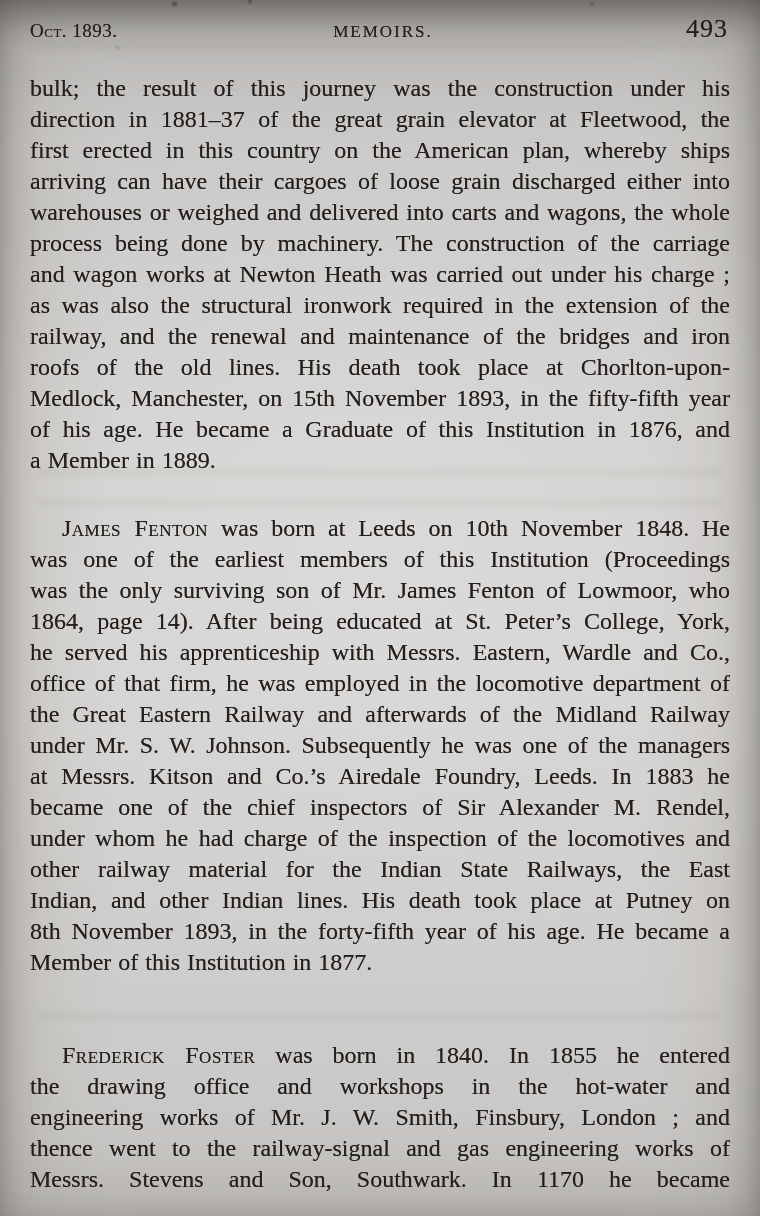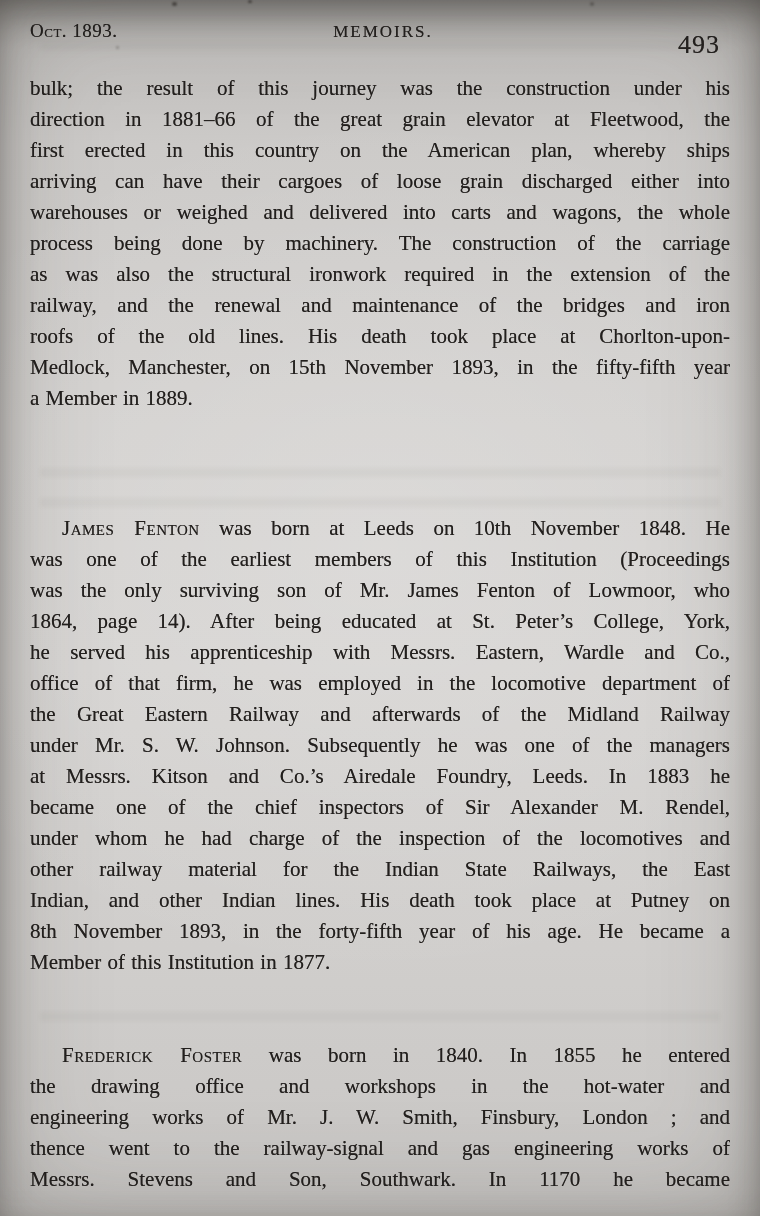--- a/index.html
+++ b/index.html
@@ -28,29 +28,29 @@
   .header { position: absolute; top: 14px; left: 30px; right: 24px; height: 34px; }
   .issue-date {
     position: absolute; left: 0; top: 6px;
     font-variant: small-caps; font-size: 19px; letter-spacing: 0.5px; text-align: center;
   }
   .running-title {
     position: absolute; left: 0; right: 0; top: 8px;
     text-align: center; font-weight: normal; font-size: 17px; letter-spacing: 2px;
   }
   .page-number {
-    position: absolute; right: 16px; top: 0;
-    font-size: 26px; letter-spacing: 1px; margin-top: 16px;
+    position: absolute; right: 8px; top: 0;
+    font-size: 26px; letter-spacing: 1px;
   }
 
   
   .para { position: absolute; left: 30px; width: 700px; }
   .line {
     height: 31px; line-height: 31px;
-    font-size: 21px;
+    font-size: 24px;
     overflow: hidden;
     white-space: normal;
     text-align: justify;
     text-align-last: justify;
     word-spacing: 1px;
   }
   .line.last { text-align-last: left; }
   .line.first { text-indent: 32px; }
   .smallcaps { font-variant: small-caps; letter-spacing: 0.5px; }
 
@@ -92,29 +92,31 @@
   <div class="header ink">
     <span class="issue-date">Oct. 1893.</span>
     <span class="running-title">MEMOIRS.</span>
     <span class="page-number">493</span>
   </div>
 
   <div class="showthrough" id="ghost-top"></div>
 
   <div class="para ink" id="para-1">
     <div class="line">bulk; the result of this journey was the construction under his</div>
-    <div class="line">direction in 1881–66 of the great grain elevator at Fleetwood, the</div>
+    <div class="line">direction in 1881–37 of the great grain elevator at Fleetwood, the</div>
     <div class="line">first erected in this country on the American plan, whereby ships</div>
     <div class="line">arriving can have their cargoes of loose grain discharged either into</div>
     <div class="line">warehouses or weighed and delivered into carts and wagons, the whole</div>
     <div class="line">process being done by machinery.  The construction of the carriage</div>
+    <div class="line">and wagon works at Newton Heath was carried out under his charge ;</div>
     <div class="line">as was also the structural ironwork required in the extension of the</div>
     <div class="line">railway, and the renewal and maintenance of the bridges and iron</div>
     <div class="line">roofs of the old lines.  His death took place at Chorlton-upon-</div>
     <div class="line">Medlock, Manchester, on 15th November 1893, in the fifty-fifth year</div>
+    <div class="line">of his age.  He became a Graduate of this Institution in 1876, and</div>
     <div class="line last">a Member in 1889.</div>
   </div>
 
   <div class="showthrough" id="ghost-mid-1"></div>
 
   <div class="para ink" id="para-2">
     <div class="line first"><span class="smallcaps">James Fenton</span><span> was born at Leeds on 10th November 1848.  He</span></div>
     <div class="line">was one of the earliest members of this Institution (Proceedings</div>
     <div class="line">was the only surviving son of Mr. James Fenton of Lowmoor, who</div>
     <div class="line">1864, page 14).  After being educated at St. Peter’s College, York,</div>

